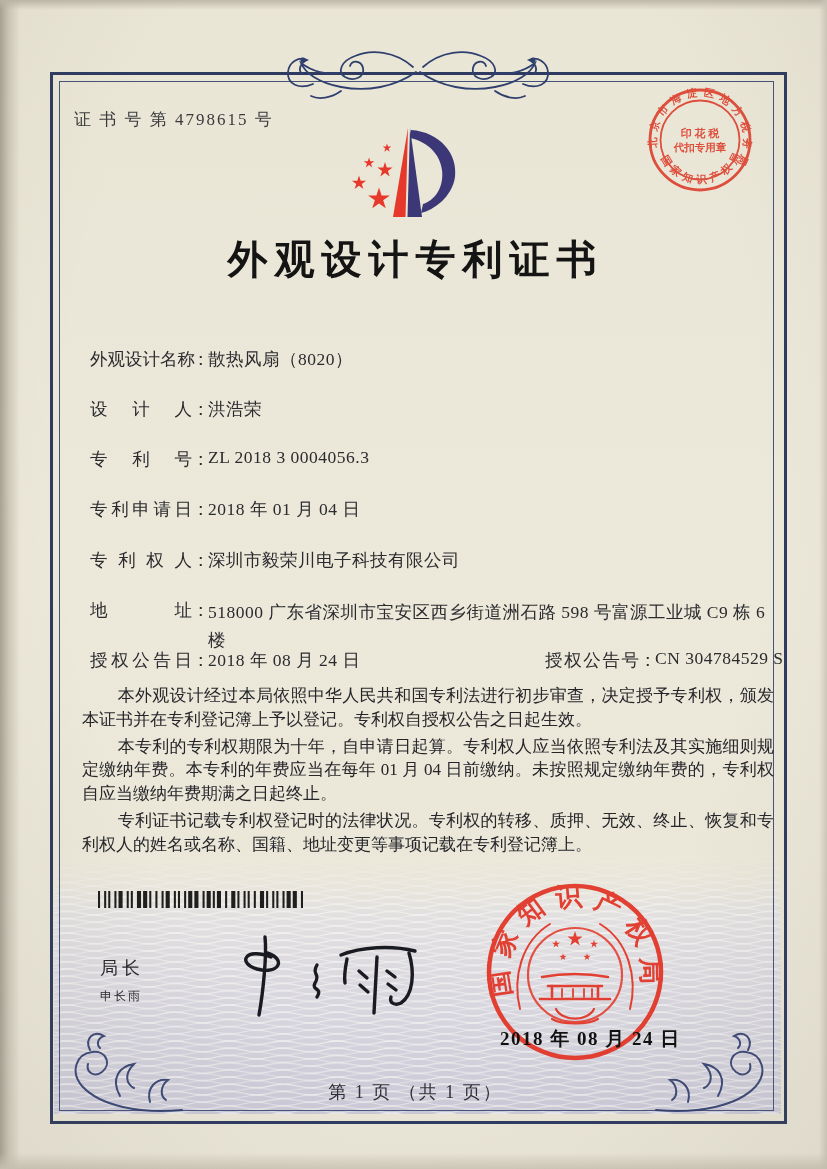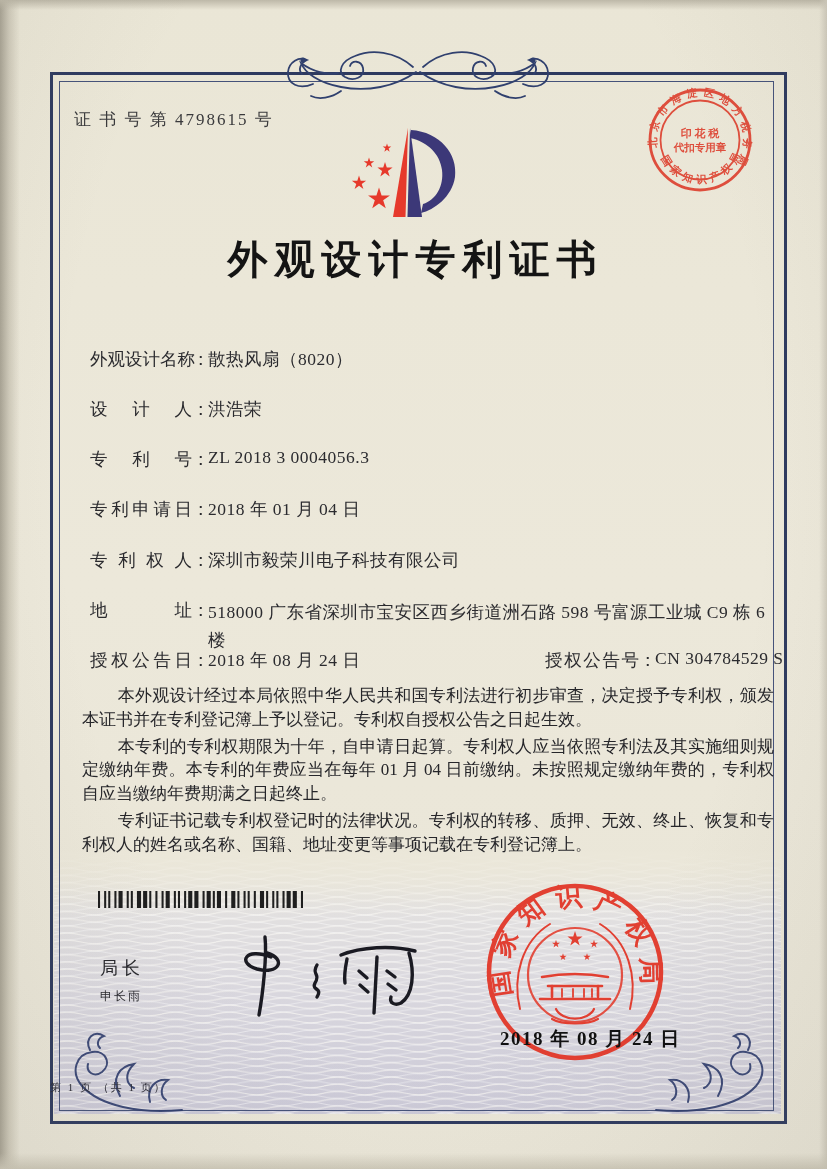--- a/index.html
+++ b/index.html
@@ -32,21 +32,21 @@
   .fvalue{display:inline-block;vertical-align:top;letter-spacing:0.5px;}
   .fvalue.wrap{white-space:normal;width:578px;line-height:1.62;}
   .grant2{position:absolute;left:455px;top:0;}
   .flabel2{display:inline-block;width:94px;text-align:justify;text-align-last:justify;vertical-align:top;}
 
   .bodytext{position:absolute;left:82px;top:684px;width:692px;font-size:17px;line-height:23.8px;color:#26262a;text-align:justify;}
   .bodytext p{margin:0 0 3px 0;text-indent:2.1em;}
 
   .director-title{position:absolute;left:100px;top:956px;font-size:18px;letter-spacing:4px;color:#2a2a2e;z-index:5;font-family:Liberation Serif, serif;}
   .director-name{position:absolute;left:100px;top:988px;font-size:12px;letter-spacing:2px;color:#2a2a2e;z-index:5;}
-  .footer{position:absolute;left:50px;top:1080px;width:731px;font-size:11px;letter-spacing:2px;color:#2f2f38;z-index:5;}
+  .footer{position:absolute;left:50px;top:1080px;width:731px;text-align:center;font-size:18px;letter-spacing:2px;color:#2f2f38;z-index:5;}
   .seal-date{position:absolute;left:500px;top:1026px;font-size:19px;letter-spacing:1.5px;color:#111;z-index:6;font-weight:600;}
 
   .abs{position:absolute;}
   .z5{z-index:5;} .z6{z-index:6;}
 </style>
 </head>
 <body>
 
 <div id="photo">
 

